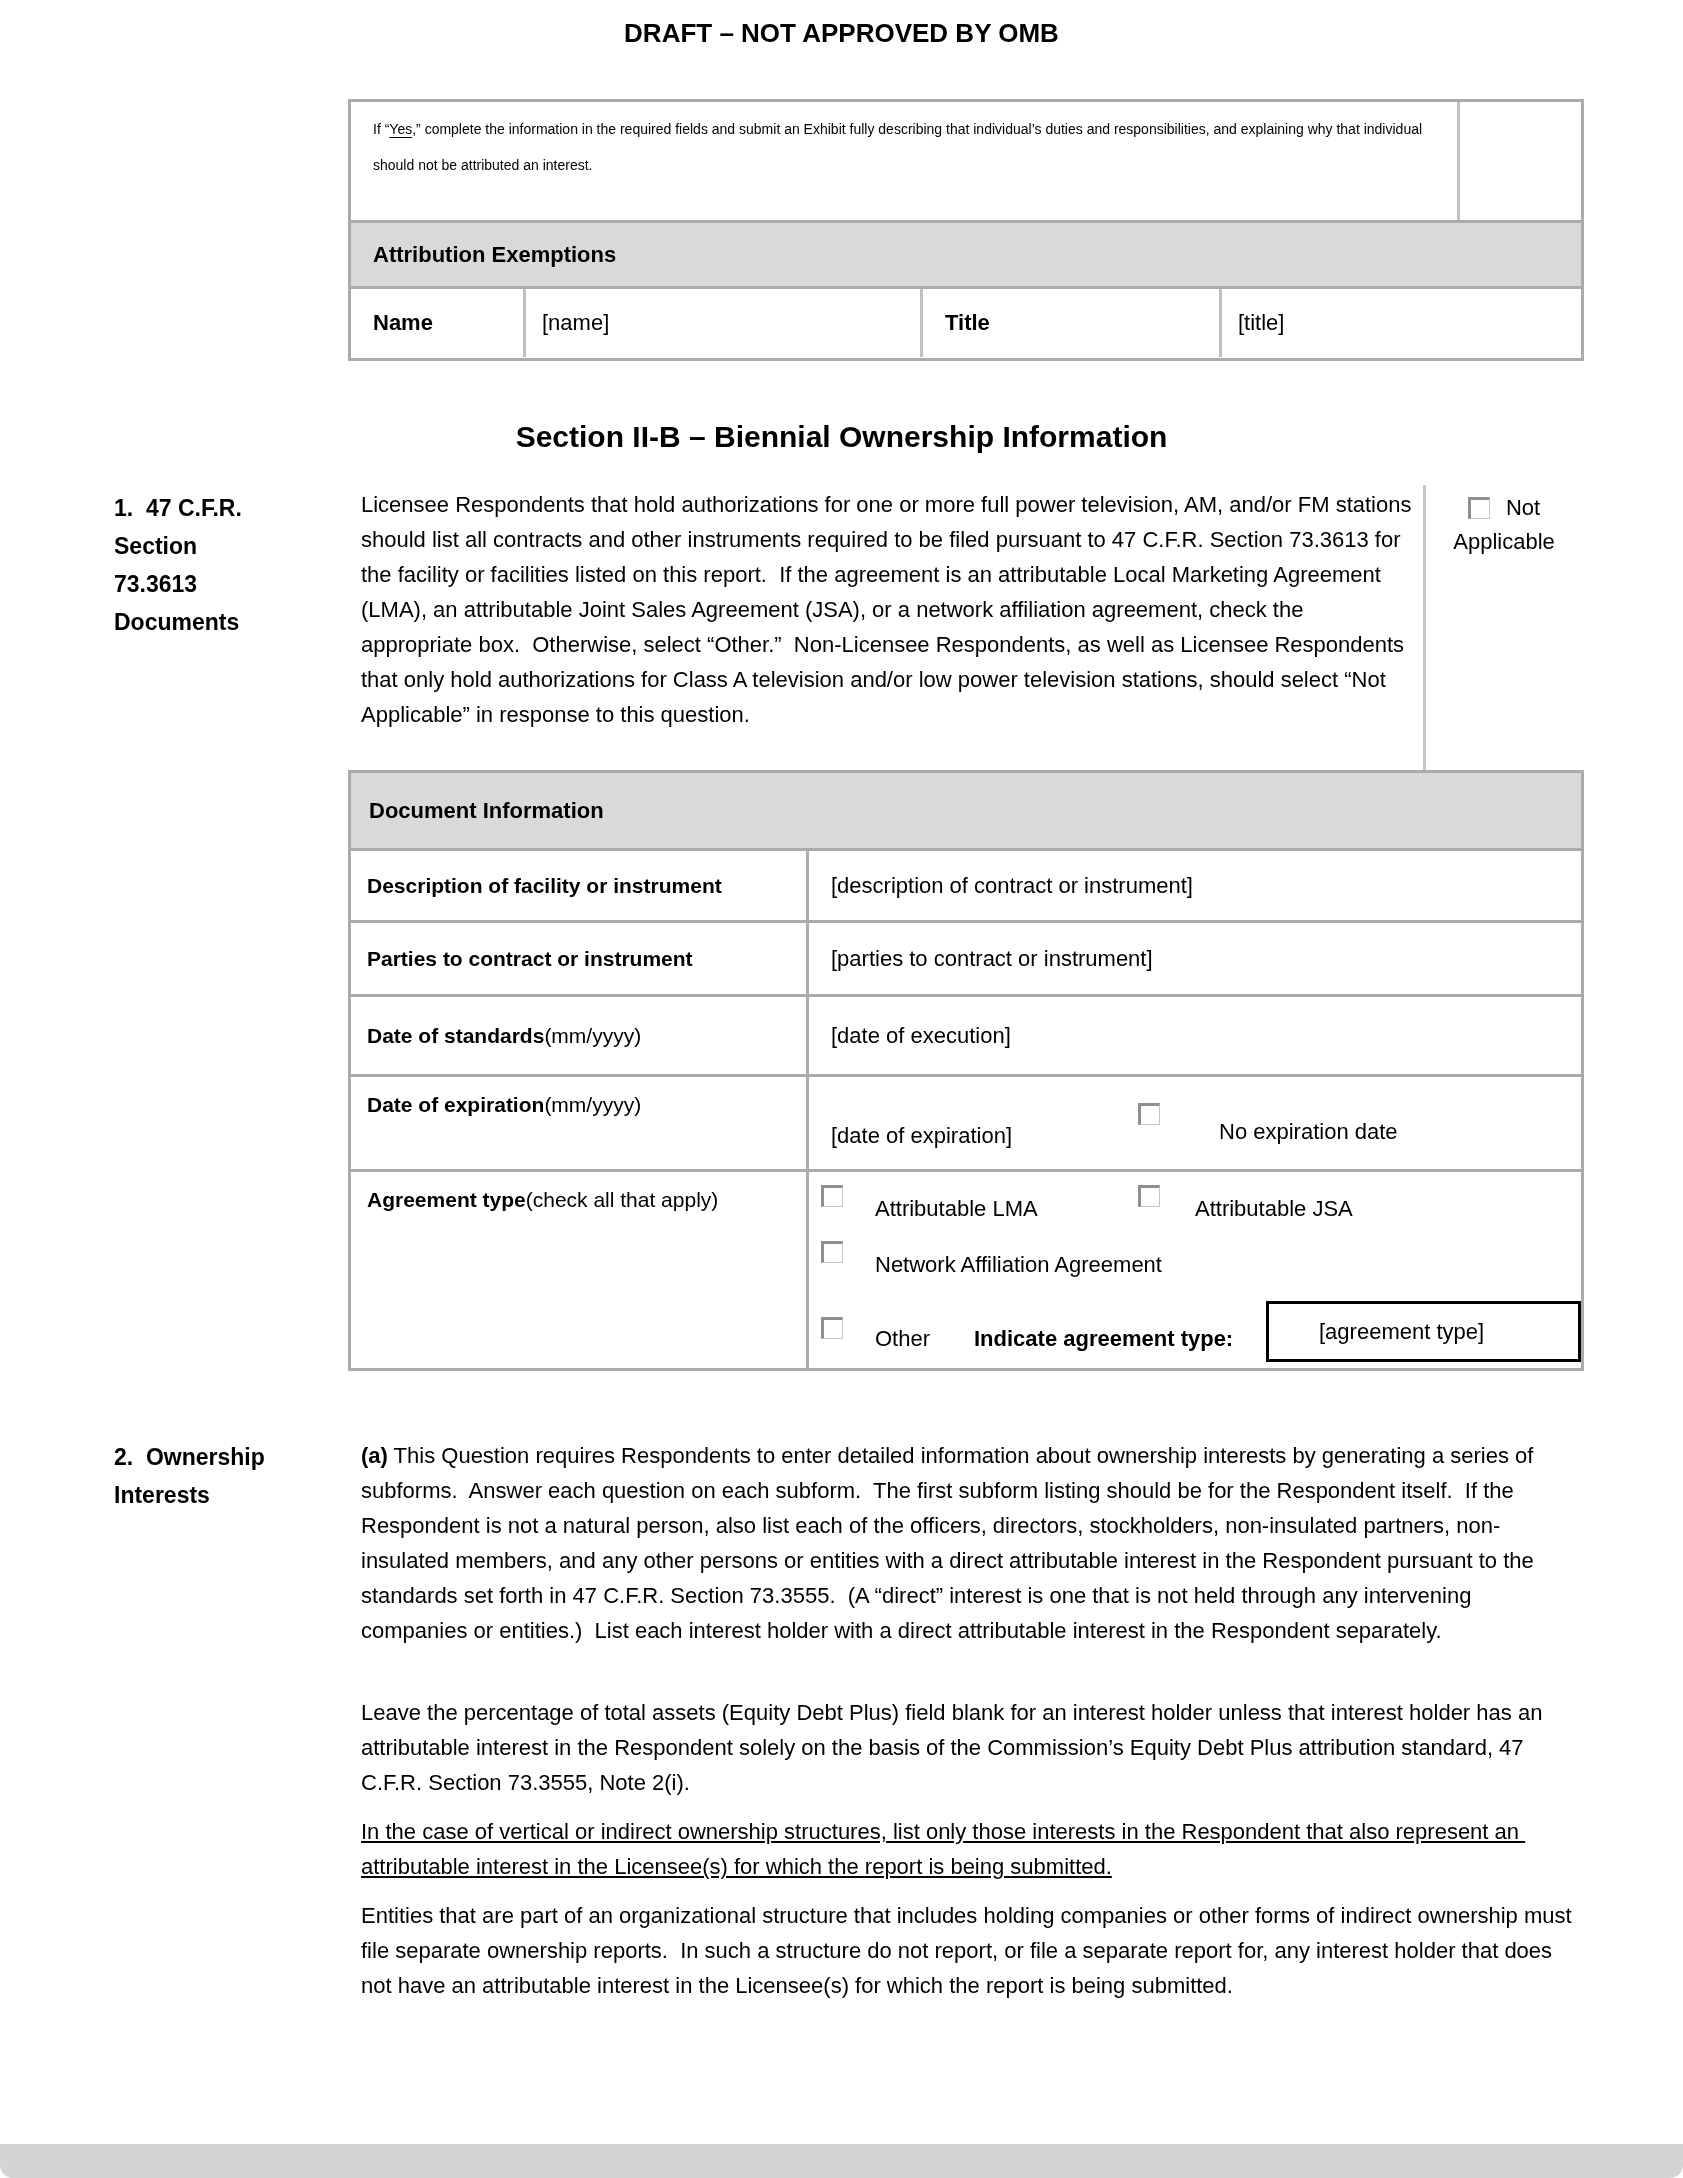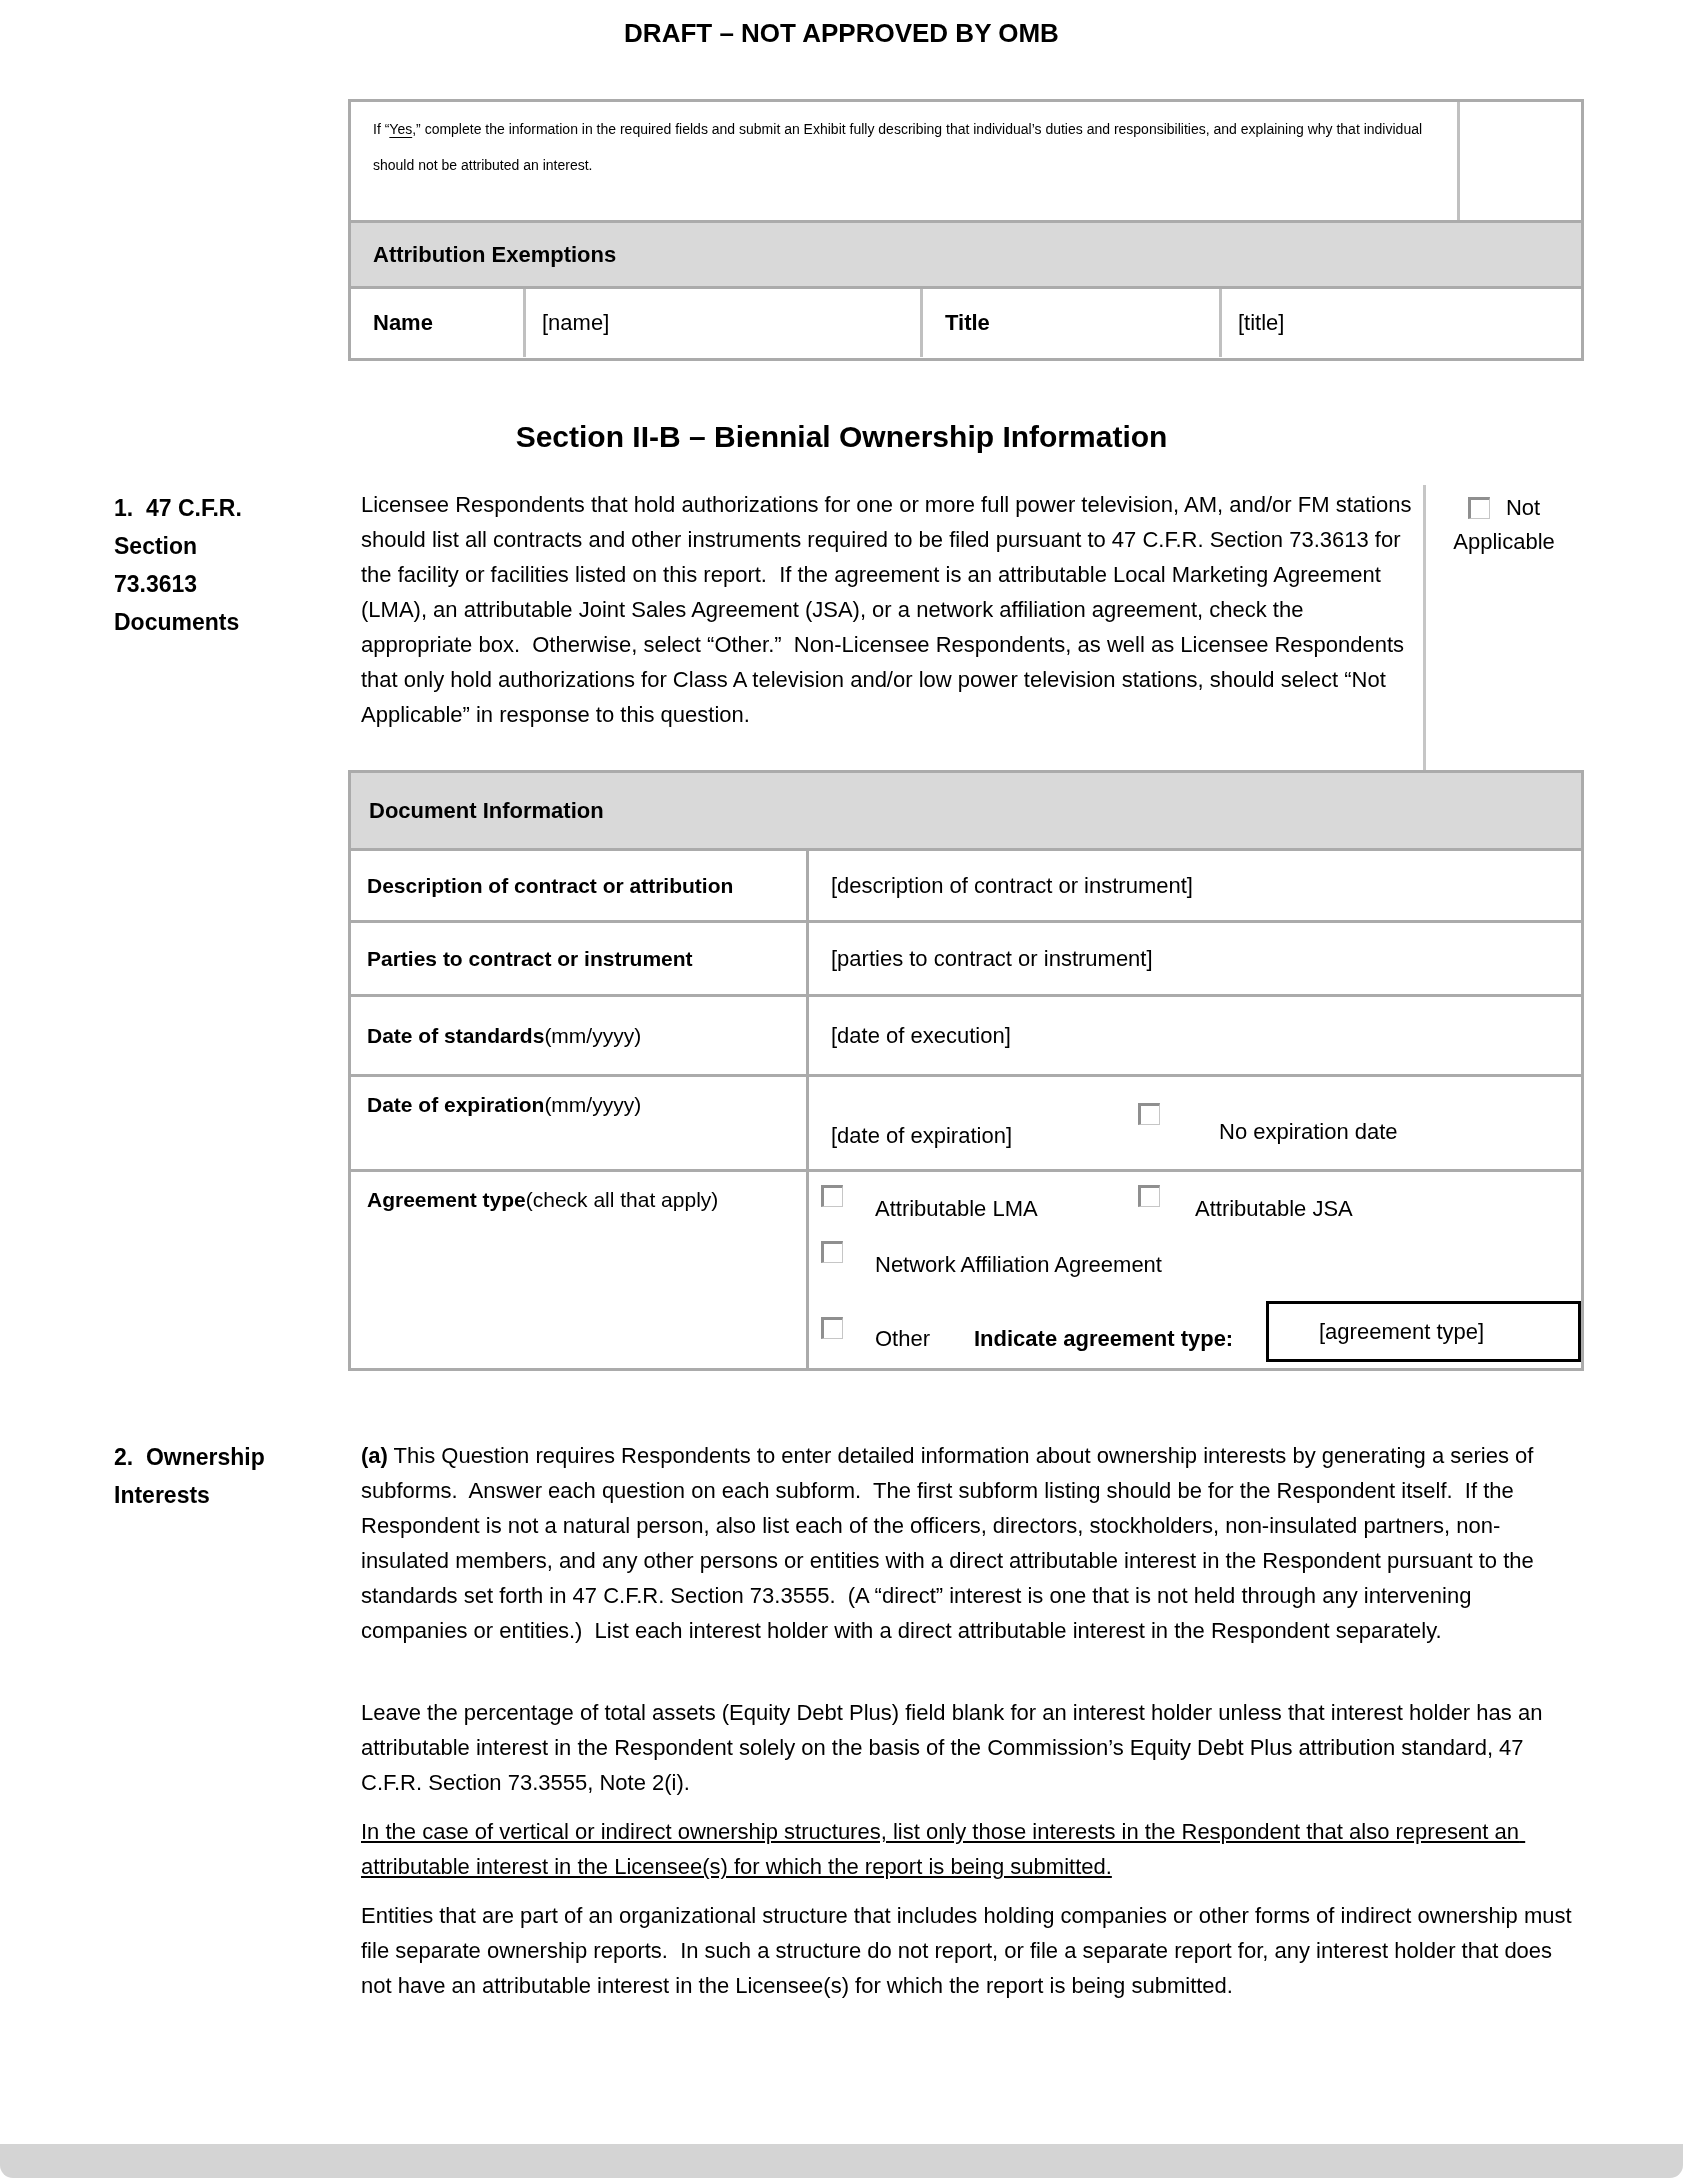--- a/index.html
+++ b/index.html
@@ -173,21 +173,21 @@
 Documents</div>
   <div id="q1-body" class="abs">Licensee Respondents that hold authorizations for one or more full power television, AM, and/or FM stations should list all contracts and other instruments required to be filed pursuant to 47 C.F.R. Section 73.3613 for the facility or facilities listed on this report.  If the agreement is an attributable Local Marketing Agreement (LMA), an attributable Joint Sales Agreement (JSA), or a network affiliation agreement, check the appropriate box.  Otherwise, select “Other.”  Non-Licensee Respondents, as well as Licensee Respondents that only hold authorizations for Class A television and/or low power television stations, should select “Not Applicable” in response to this question.</div>
   <div id="q1-vline" class="abs"></div>
   <div id="q1-na" class="abs"><span class="cb"></span><span>Not Applicable</span></div>
 
   <div id="box2" class="abs">
     <div class="b2-header">Document Information</div>
 
     <div class="drow r1">
       <div class="dlabel">
-          <b>Description of contract or attribution</b>
+          <b>Description of facility or instrument</b>
           <span></span>
         </div>
       <div class="dvalue">[description of contract or instrument]</div>
     </div>
 
     <div class="drow r2">
       <div class="dlabel">
           <b>Parties to contract or instrument</b>
           <span></span>
         </div>

